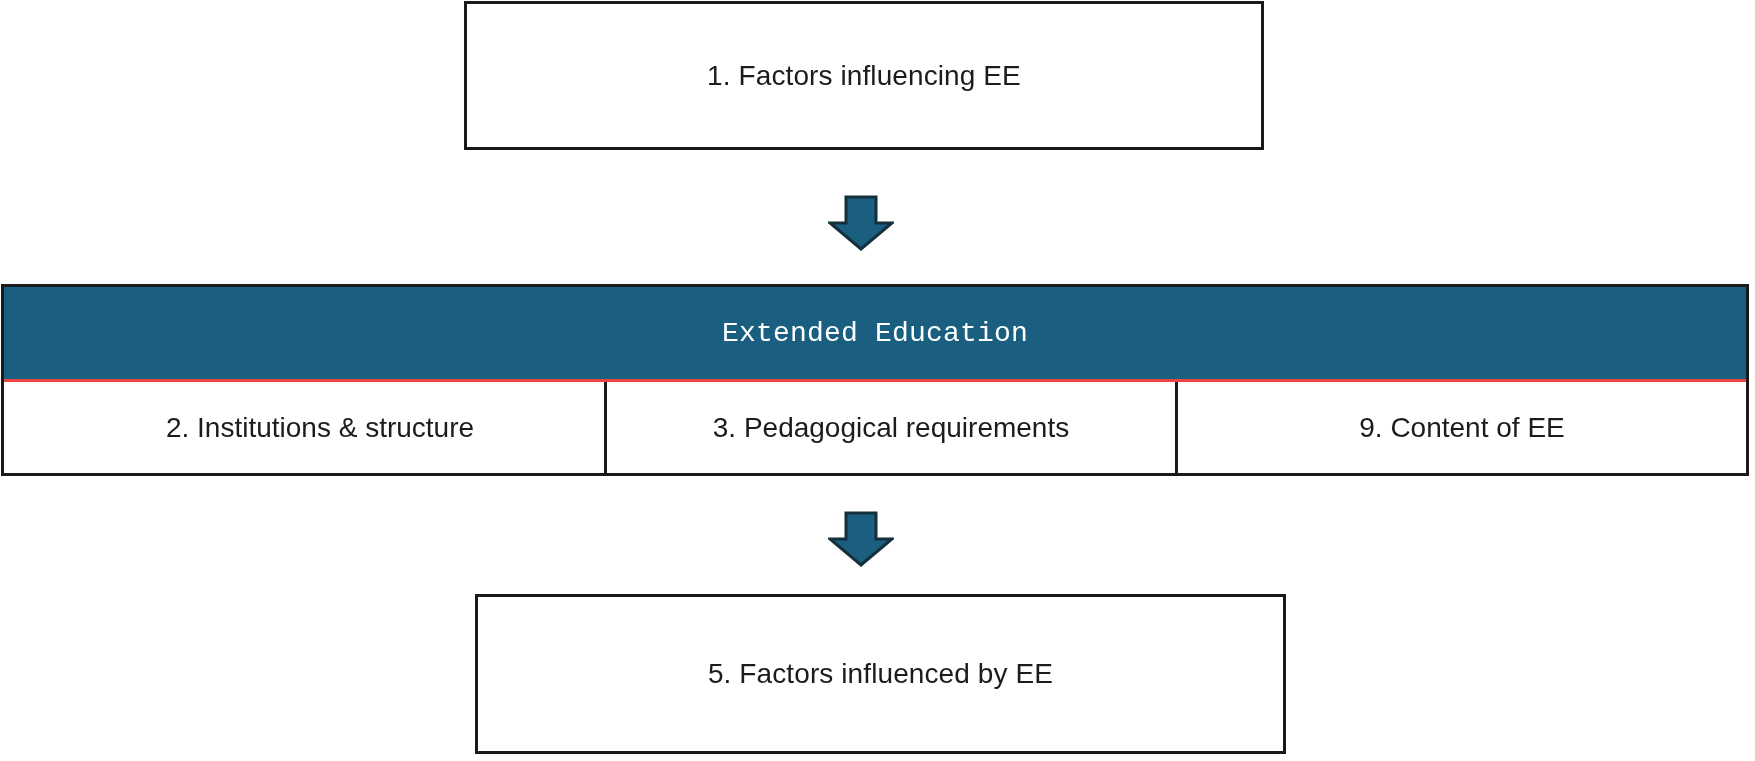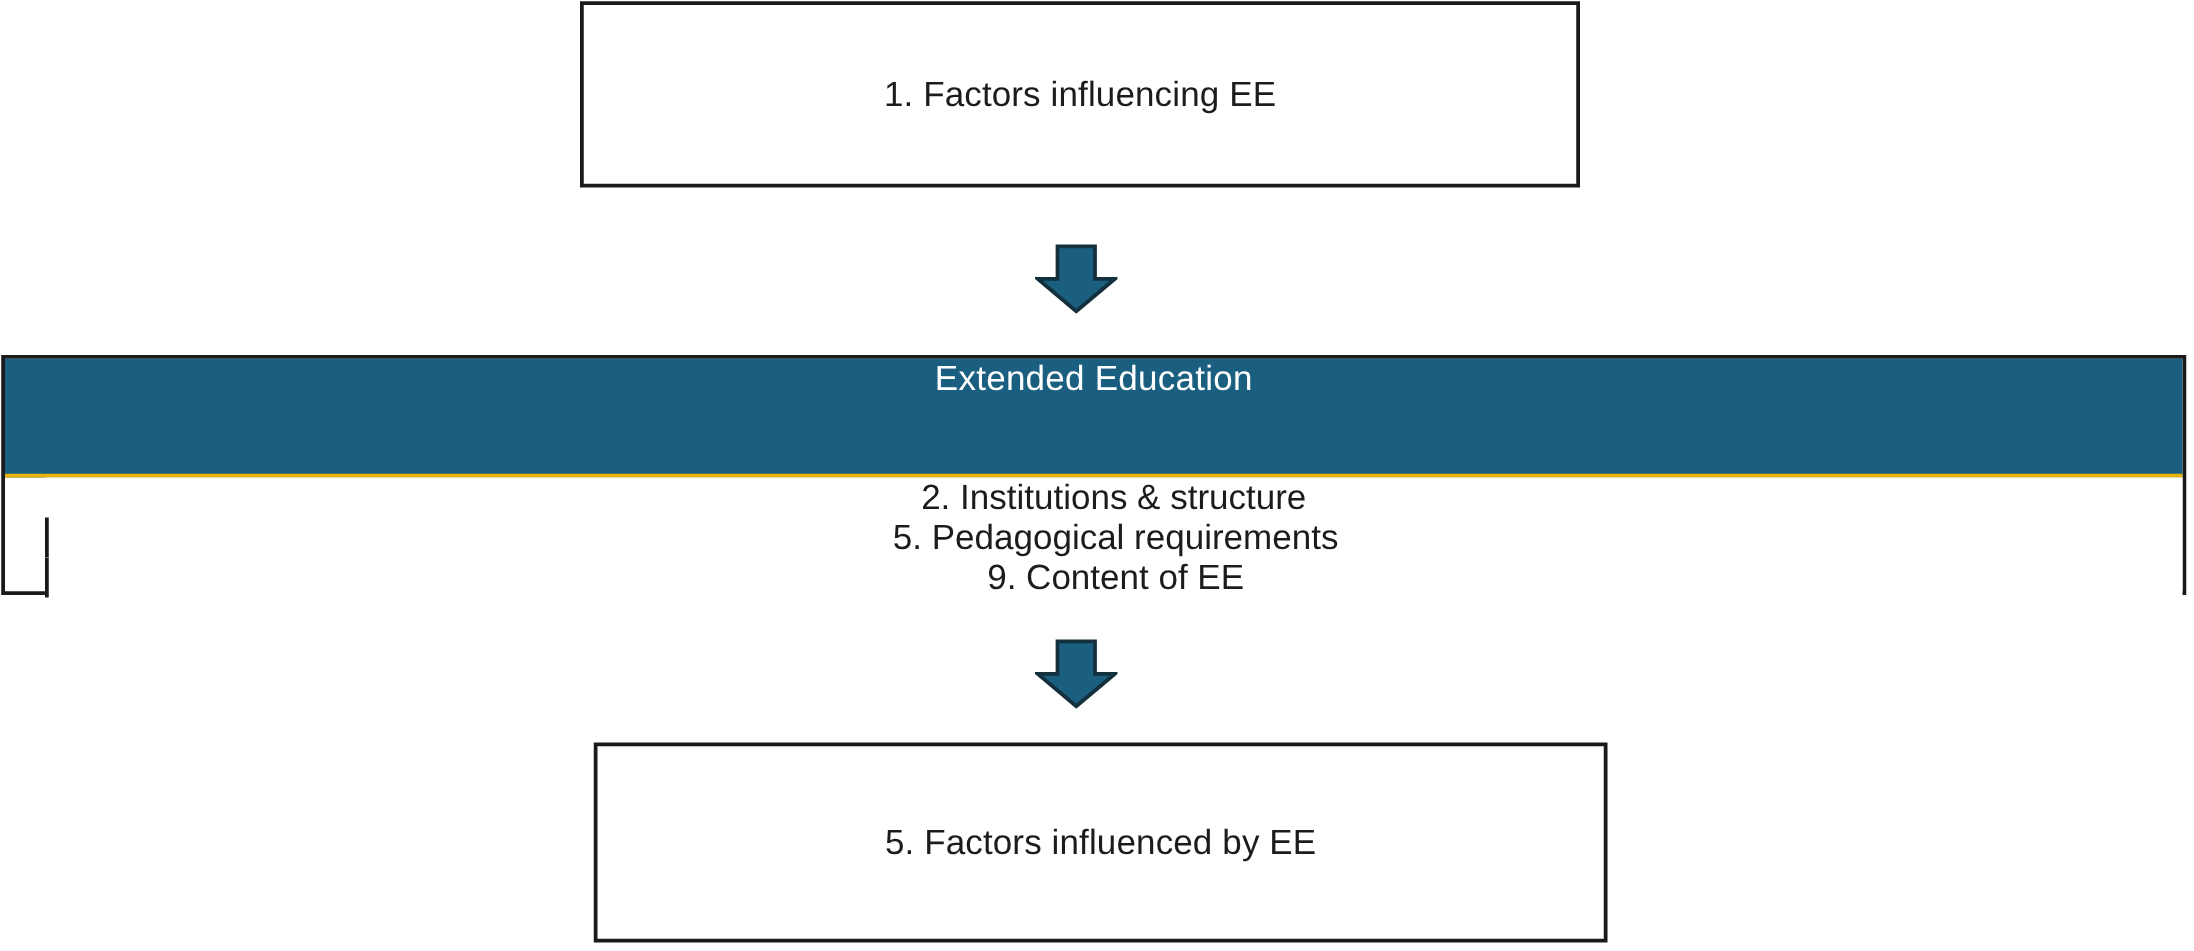--- a/index.html
+++ b/index.html
@@ -63,34 +63,35 @@
     height: 192px;
     box-sizing: border-box;
     border: 3px solid #1a1a1a;
     display: flex;
     flex-direction: column;
     background: #ffffff;
   }
   #ee-header {
     flex: 0 0 92px;
     background: #1a5f80;
-    border-bottom: 3px solid #eab308;
+    border-bottom: 3px solid #ef4444;
     display: flex;
-    align-items: flex-start;
+    align-items: center;
     justify-content: center;
+    font-family: Liberation Mono, monospace;
   }
   #ee-header .header-label {
     color: #ffffff;
     font-size: 28px;
     letter-spacing: 0.2px;
   }
   #ee-cells {
     flex: 1 1 auto;
     display: flex;
-    flex-direction: column;
+    flex-direction: row;
     padding-left: 32px;
   }
   .ee-cell {
     flex: 1 1 0;
     display: flex;
     align-items: center;
     justify-content: center;
     background: #ffffff;
     box-sizing: border-box;
   }
@@ -140,21 +141,21 @@
 
   <div id="ee-table">
     <div id="ee-header">
       <span class="header-label">Extended Education</span>
     </div>
     <div id="ee-cells">
       <div class="ee-cell">
         <span class="cell-label">2. Institutions &amp; structure</span>
       </div>
       <div class="ee-cell">
-        <span class="cell-label">5. Pedagogical requirements</span>
+        <span class="cell-label">3. Pedagogical requirements</span>
       </div>
       <div class="ee-cell">
         <span class="cell-label">9. Content of EE</span>
       </div>
     </div>
   </div>
 
   <div class="arrow-down" id="arrow-bottom">
     <svg viewBox="0 0 66 56" xmlns="http://www.w3.org/2000/svg" aria-hidden="true">
       <polygon points="18,2 48,2 48,28 64,28 33,54 2,28 18,28" fill="#1a5f80" stroke="#15303d" stroke-width="3" stroke-linejoin="miter"></polygon>

